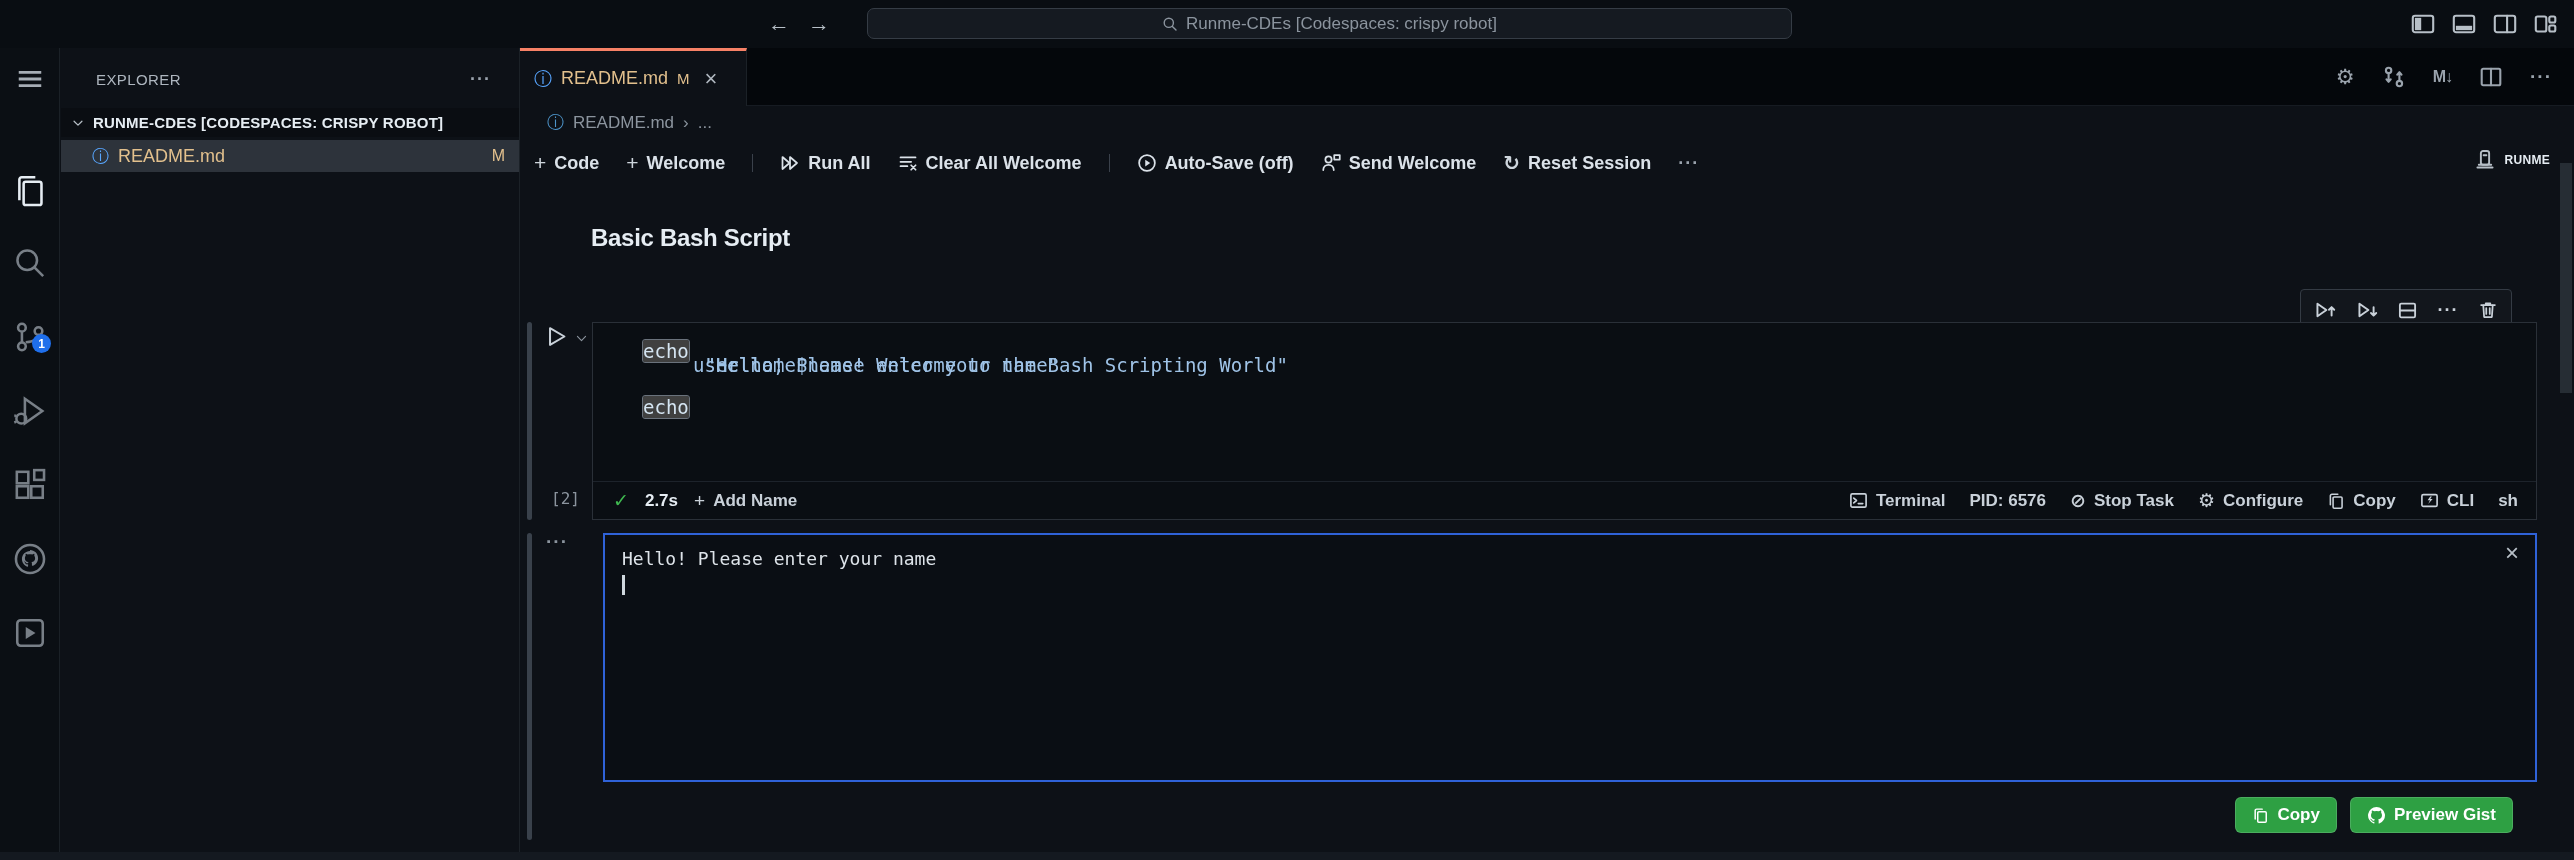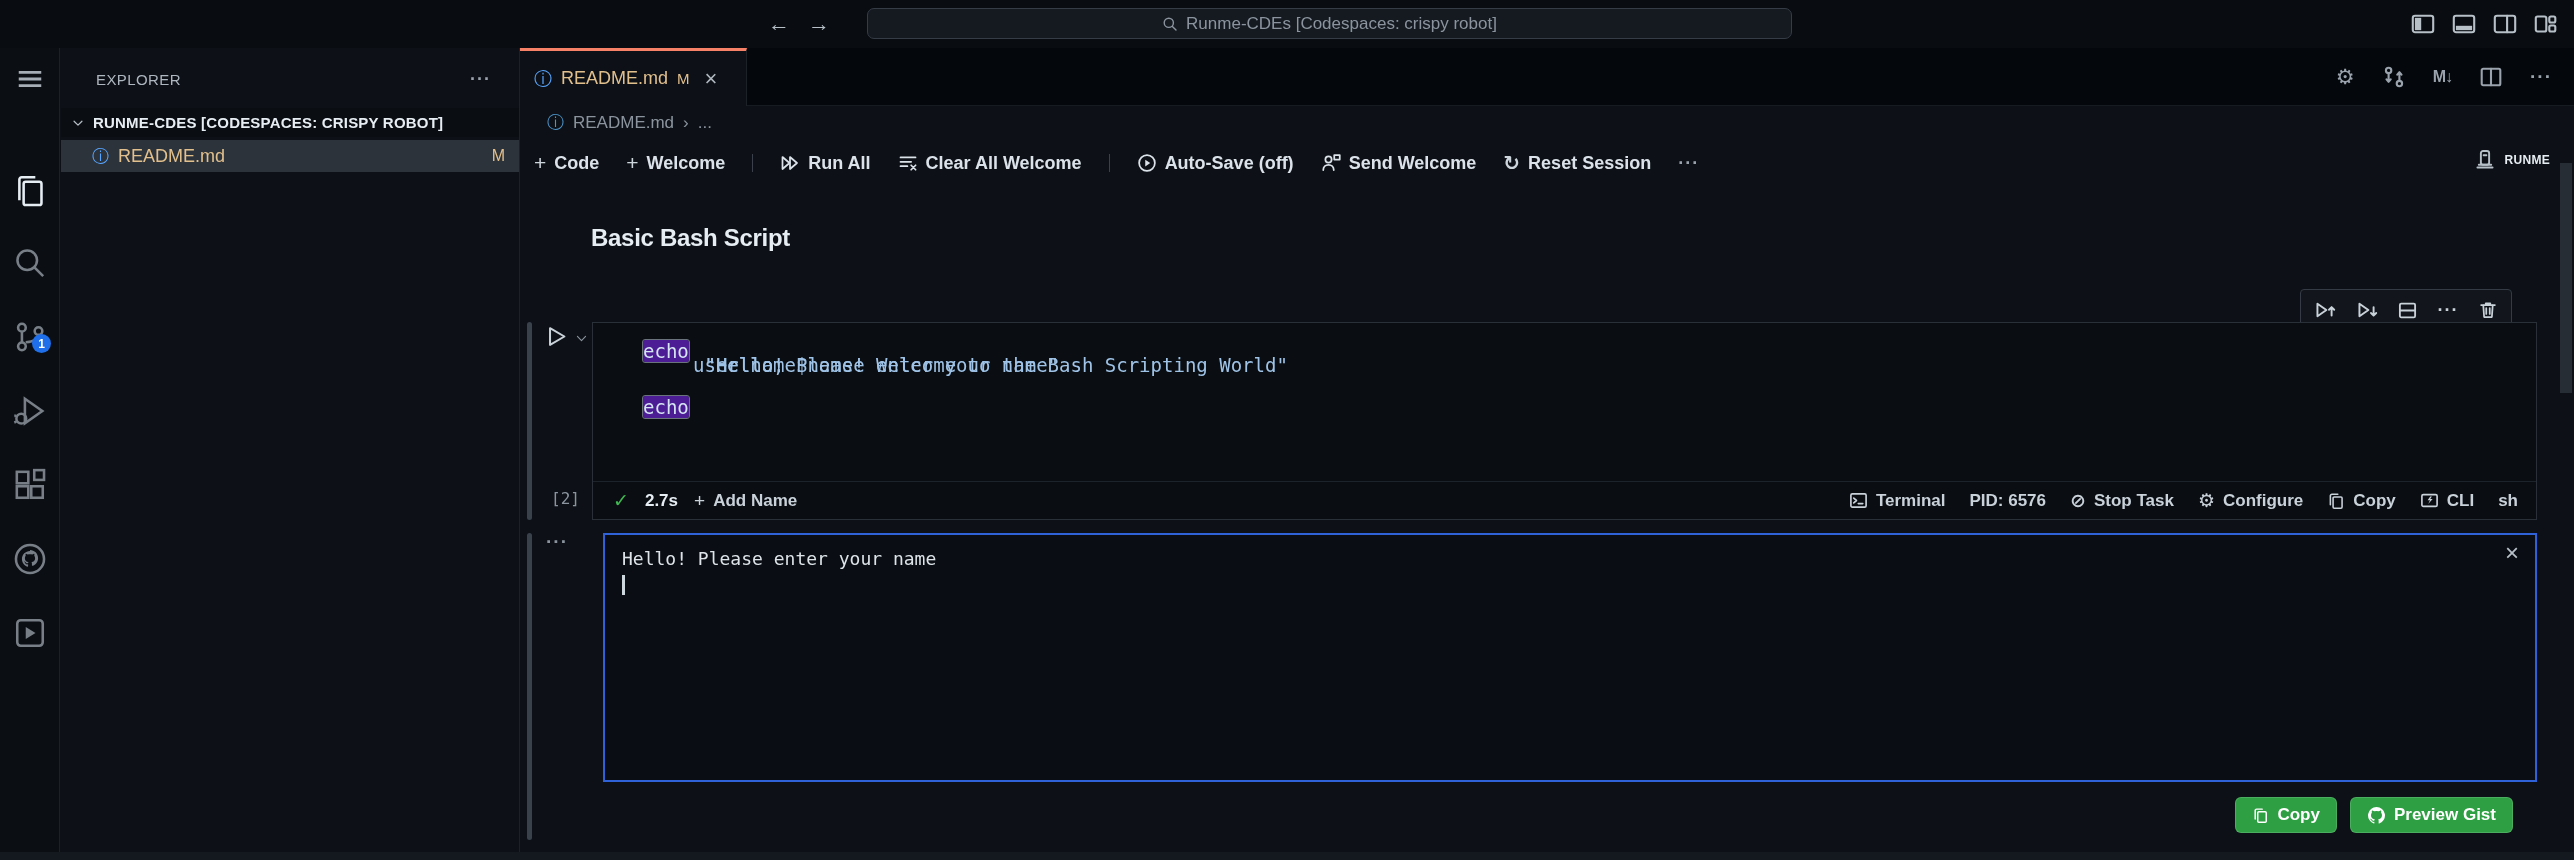--- a/index.html
+++ b/index.html
@@ -66,21 +66,21 @@
   .heading{position:absolute;left:591px;top:224px;font-size:24px;font-weight:700;color:var(--fg);letter-spacing:-.3px;}
   .focusbar{position:absolute;left:527px;width:5px;border-radius:3px;background:#39414b;}
   .runcell{position:absolute;left:545px;top:325px;display:flex;align-items:flex-start;gap:7px;color:#c9d1d9;}
   .exec-order{position:absolute;left:551px;top:489px;font-size:16px;color:var(--muted);font-family:"DejaVu Sans Mono",monospace;}
 
   .cell{position:absolute;left:592px;top:322px;width:1945px;height:198px;background:#0a0e13;border:1px solid #2a3038;}
   .code{position:absolute;left:50px;top:14px;right:10px;font-family:"DejaVu Sans Mono",monospace;font-size:19px;line-height:28px;}
   .code-line{white-space:pre;}
   .tk.code{color:var(--code-blue);}
   .tk.comment{color:#848d97;}
-  .tk.hl{color:#d5e5f2;background:#4c1d95;outline:1px solid #6a727c;border-radius:2px;}
+  .tk.hl{color:#d5e5f2;background:#404040;outline:1px solid #6a727c;border-radius:2px;}
   .cell-status{position:absolute;left:0;right:0;bottom:0;height:38px;border-top:1px solid #1d232b;display:flex;align-items:center;
     padding:0 18px 0 20px;font-size:17px;font-weight:600;color:#c9d1d9;}
   .cs-left{display:flex;align-items:center;gap:16px;}
   .cs-left .check{color:var(--success-green);font-size:19px;}
   .cs-left .dur{color:var(--fg);}
   .cs-right{margin-left:auto;display:flex;align-items:center;gap:24px;}
   .cs-item{display:flex;align-items:center;gap:8px;white-space:nowrap;}
   .cs-item .uicon{color:#c9d1d9;}
 
   .exec-toolbar{position:absolute;left:2300px;top:289px;width:212px;height:42px;background:#12161c;border:1px solid #343b44;border-radius:4px;

